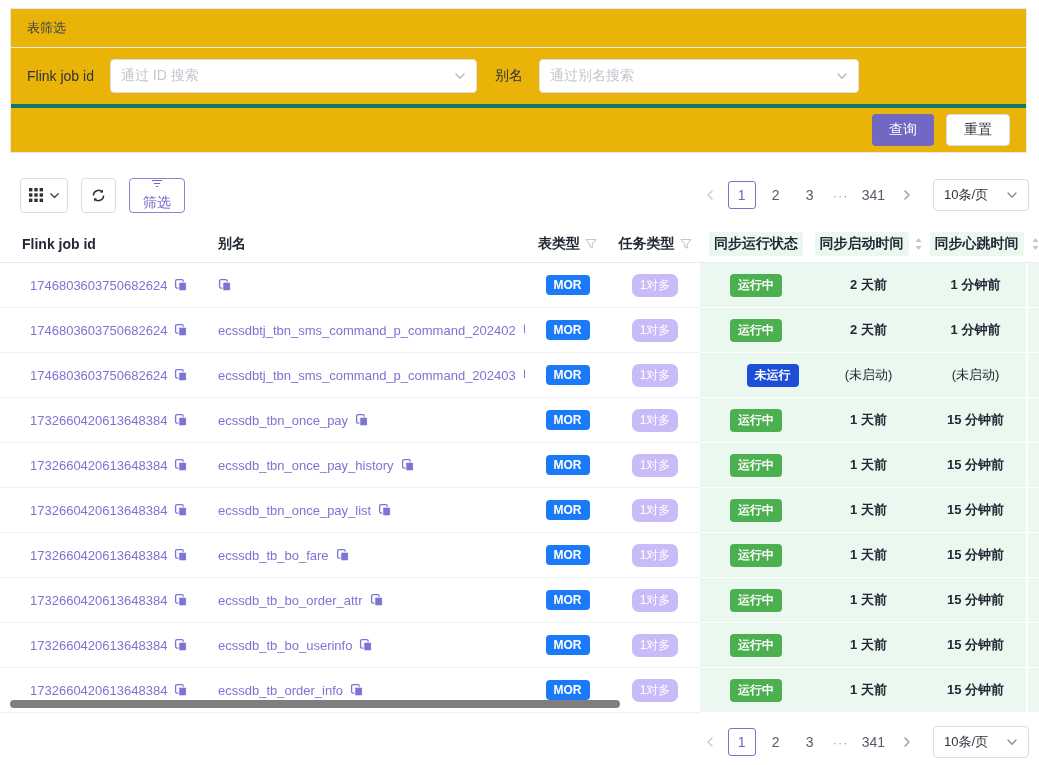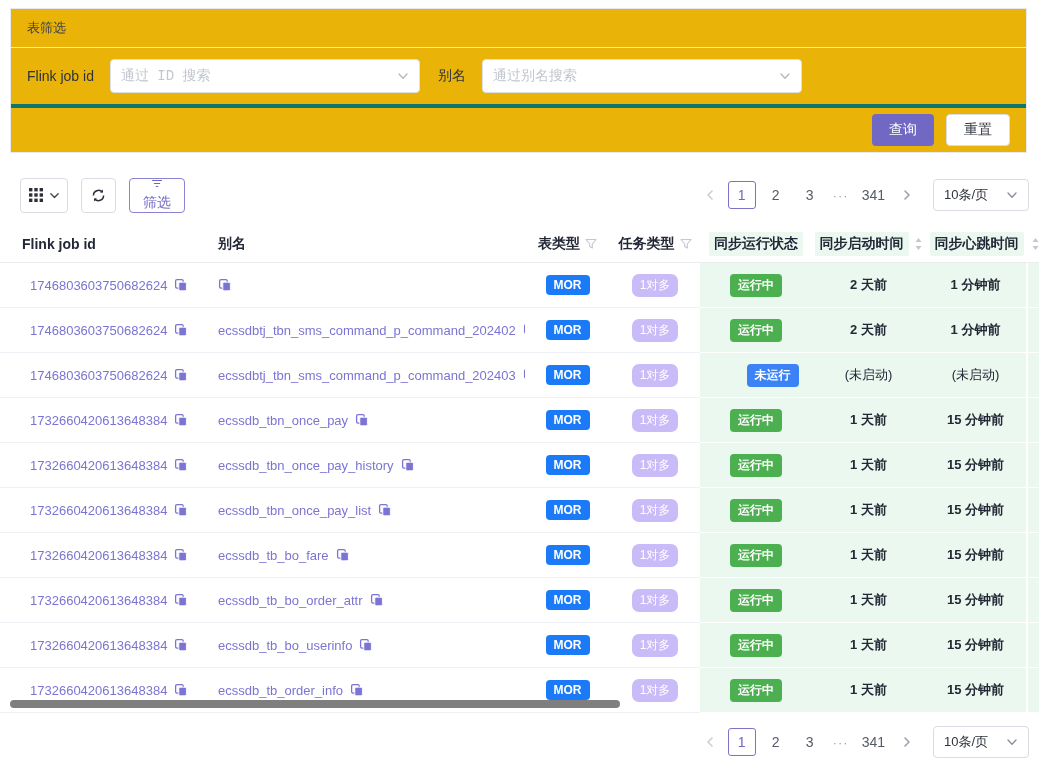--- a/index.html
+++ b/index.html
@@ -10,21 +10,21 @@
     color:#2b313d;
   }
   
   .filter-card { margin:8px 12px 0 10px; border:1px solid #e7e9ee; background:#eab308; }
   .card-title { padding:10px 16px; font-size:13px; color:#3c414b; border-bottom:1px solid #e7e9ee; }
   .card-fields { display:flex; align-items:center; height:56px; padding:0 16px; }
   .field-label { font-size:14px; color:#2e333d; margin-right:16px; white-space:nowrap; }
   .lbl2 { margin-left:18px; }
   .select-box { position:relative; display:flex; align-items:center; justify-content:space-between;
     height:34px; border:1px solid #dcdfe6; border-radius:4px; background:#fff; padding:0 10px; cursor:pointer; }
-  .w310 { width:310px;font-family:Liberation Mono, monospace; } .w320 { width:320px; }
+  .w310 { width:367px; } .w320 { width:320px; }
   .placeholder { font-size:14px; color:#c2c6ce; }
   .chev { width:12px; height:12px; flex:0 0 auto; }
   .card-footer { display:flex; align-items:center; justify-content:flex-end; gap:12px;
     height:48px; padding:0 16px; border-top:4px solid #0f766e; }
   .btn-primary { height:32px; padding:0 17px; background:var(--accent,#7168c4); color:#fff;
     border:none; border-radius:4px; font-size:14px; cursor:pointer; font-family:inherit; }
   .btn-plain { height:32px; padding:0 17px; background:#fff; color:#343943;
     border:1px solid #d9dce2; border-radius:4px; font-size:14px; cursor:pointer; font-family:inherit; }
   
   .toolbar { margin:24px 10px 0 20px; height:36px; display:flex; align-items:center; }
@@ -281,21 +281,21 @@
         <rect x="4.8" y="4.2" width="7.6" height="8.6" rx="1.4" fill="currentColor" stroke="#ffffff" stroke-width="0.9"></rect>
       </svg>
     </div>
     <div class="td center">
           <span class="badge mor">MOR</span>
         </div>
     <div class="td center">
           <span class="badge task">1对多</span>
         </div>
     <div class="td center mint">
-          <span class="badge" style="background: #3b82f6; margin-left: 33px;">未运行</span>
+          <span class="badge" style="background: #1d4ed8; margin-left: 33px;">未运行</span>
         </div>
     <div class="td center mint">
           <span class="time normal">(未启动)</span>
         </div>
     <div class="td center mint c7cell">
           <span class="time normal">(未启动)</span>
         </div>
     <div class="td mint"></div>
   </div>
       <div class="tr">

